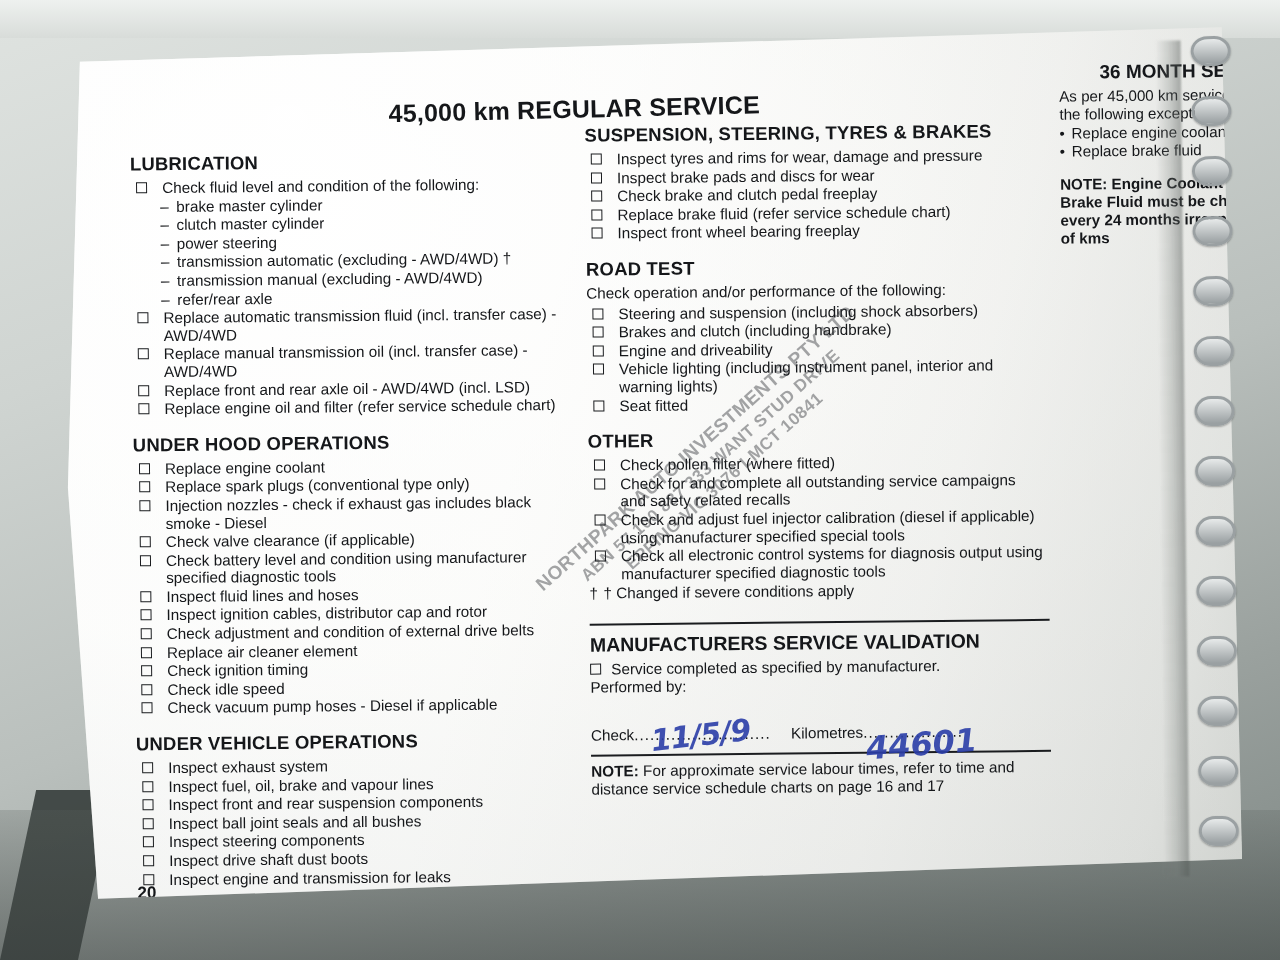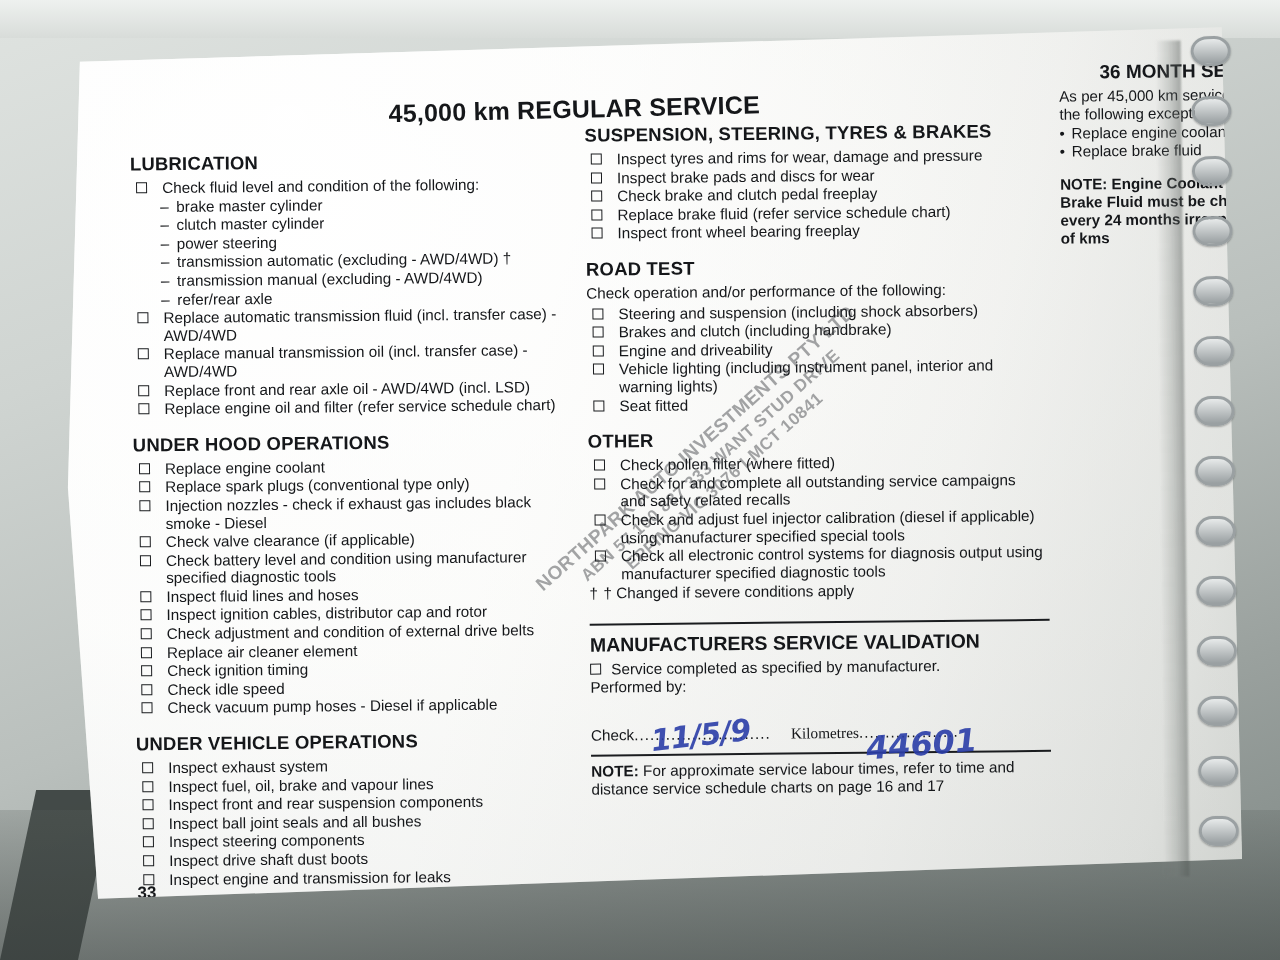--- a/index.html
+++ b/index.html
@@ -240,21 +240,21 @@
 
       <div id="valid">
         <div class="rule"></div>
         <h2>MANUFACTURERS SERVICE VALIDATION</h2>
         <div class="line">
           <span style="display:inline-block;width:9px;height:9px;border:1.4px solid #1a1c1f;margin-right:10px;"></span><span>Service completed as specified by manufacturer.</span>
         </div>
         <div class="line">Performed by:</div>
         <div class="fieldrow">
           <span>Check</span><span class="dots">..........................</span>
-          <span style="margin-left:16px;font-family:Liberation Serif, serif;">Kilometres</span><span class="dots">...................</span>
+          <span style="margin-left:16px;">Kilometres</span><span class="dots">...................</span>
         </div>
         <div class="rule2"></div>
         <div class="foot">
           <b>NOTE:</b>
           <span>For approximate service labour times, refer to time and distance service schedule charts on page 16 and 17</span>
         </div>
       </div>
 
       <div class="hand" id="hand-date">11/5/9</div>
       <div class="hand" id="hand-km">44601</div>
@@ -271,21 +271,21 @@
           <span>Engine Coolant and Brake Fluid must be changed every 24 months irrespective of kms</span>
         </div>
       </div>
 
       <div id="stamp">
         <div>NORTHPARK AUTO INVESTMENTS PTY LTD</div>
         <div class="l2">ABN 57 100 887 333 WANT STUD DRIVE</div>
         <div class="l2">EPPING VIC 3076   LMCT 10841</div>
       </div>
 
-      <div id="pageno">33</div>
+      <div id="pageno">20</div>
     </div>
   </div>
 
   <div class="gutter"></div>
   <div id="spine">
       <div class="ring" style="top: 0px;"></div>
       <div class="ring" style="top: 60px;"></div>
       <div class="ring" style="top: 120px;"></div>
       <div class="ring" style="top: 180px;"></div>
       <div class="ring" style="top: 240px;"></div>

